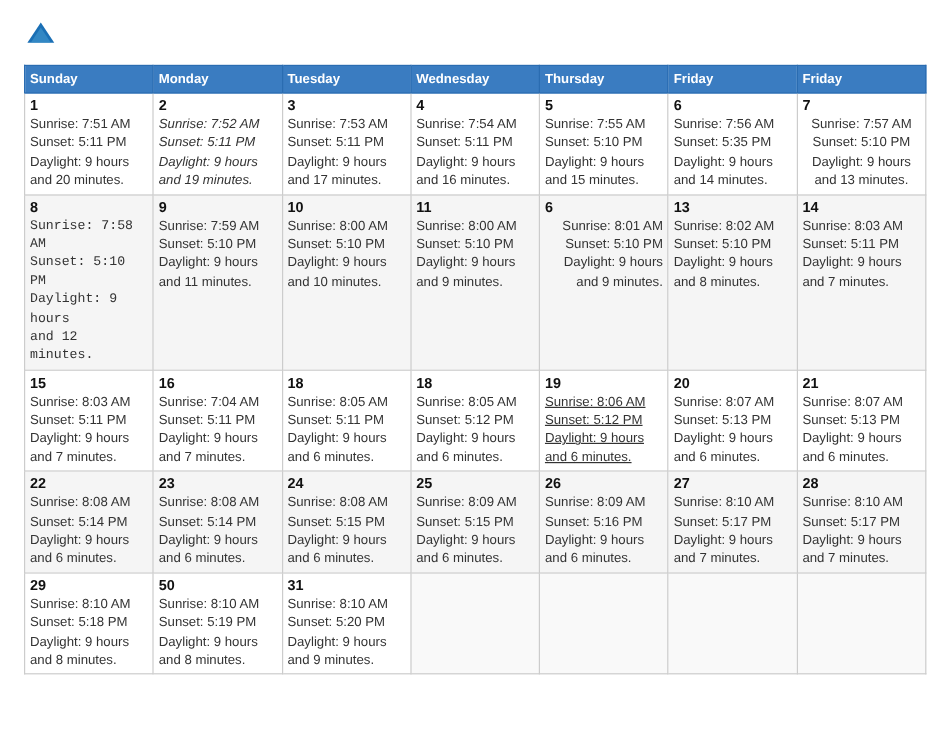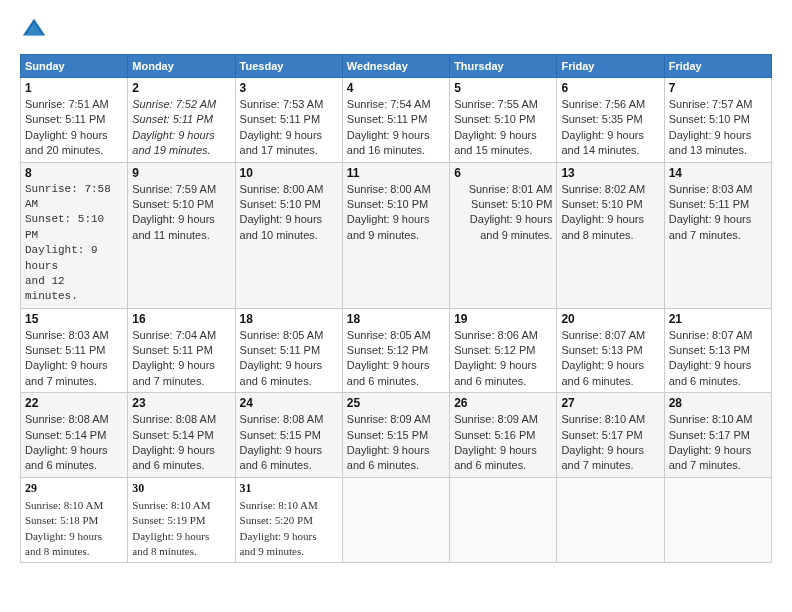--- a/index.html
+++ b/index.html
@@ -87,21 +87,20 @@
     .day-info {
       font-size: 11px;
       line-height: 1.4;
       color: #333;
     }
     .empty-cell {
       background: #f9f9f9 !important;
     }
     .calendar tr:last-child td {
       height: 70px;
-      font-family: Liberation Serif, serif;
     }
   </style>
 </head>
 <body>
 
 <div class="page">
   <div class="header">
     <div class="logo">
       <svg class="logo-icon" viewBox="0 0 40 40">
         <polygon points="20,4 36,28 4,28" fill="#1a6fb5"></polygon>
@@ -169,21 +168,21 @@
           </td>
           <td>
             <span class="day-num">6</span>
             <div class="day-info" style="white-space: pre-line;">Sunrise: 7:56 AM
 Sunset: 5:35 PM
 Daylight: 9 hours
 and 14 minutes.</div>
           </td>
           <td>
             <span class="day-num">7</span>
-            <div class="day-info" style="white-space: pre-line;">Sunrise: 7:57 AM
+            <div class="day-info" style="white-space: pre-line; text-align: center;">Sunrise: 7:57 AM
 Sunset: 5:10 PM
 Daylight: 9 hours
 and 13 minutes.</div>
           </td>
         </tr>
         <tr>
           <td>
             <span class="day-num">8</span>
             <div class="day-info" style="white-space: pre-line; font-family: Liberation Mono, monospace;">Sunrise: 7:58 AM
 Sunset: 5:10 PM
@@ -257,21 +256,21 @@
           </td>
           <td>
             <span class="day-num">18</span>
             <div class="day-info" style="white-space: pre-line;">Sunrise: 8:05 AM
 Sunset: 5:12 PM
 Daylight: 9 hours
 and 6 minutes.</div>
           </td>
           <td>
             <span class="day-num">19</span>
-            <div class="day-info" style="white-space: pre-line;">Sunrise: 8:06 AM
+            <div class="day-info" style="white-space: pre-line; text-decoration: underline;">Sunrise: 8:06 AM
 Sunset: 5:12 PM
 Daylight: 9 hours
 and 6 minutes.</div>
           </td>
           <td>
             <span class="day-num">20</span>
             <div class="day-info" style="white-space: pre-line;">Sunrise: 8:07 AM
 Sunset: 5:13 PM
 Daylight: 9 hours
 and 6 minutes.</div>
@@ -337,21 +336,21 @@
         </tr>
         <tr>
           <td>
             <span class="day-num">29</span>
             <div class="day-info" style="white-space: pre-line;">Sunrise: 8:10 AM
 Sunset: 5:18 PM
 Daylight: 9 hours
 and 8 minutes.</div>
           </td>
           <td>
-            <span class="day-num">30</span>
+            <span class="day-num">50</span>
             <div class="day-info" style="white-space: pre-line;">Sunrise: 8:10 AM
 Sunset: 5:19 PM
 Daylight: 9 hours
 and 8 minutes.</div>
           </td>
           <td>
             <span class="day-num">31</span>
             <div class="day-info" style="white-space: pre-line;">Sunrise: 8:10 AM
 Sunset: 5:20 PM
 Daylight: 9 hours

